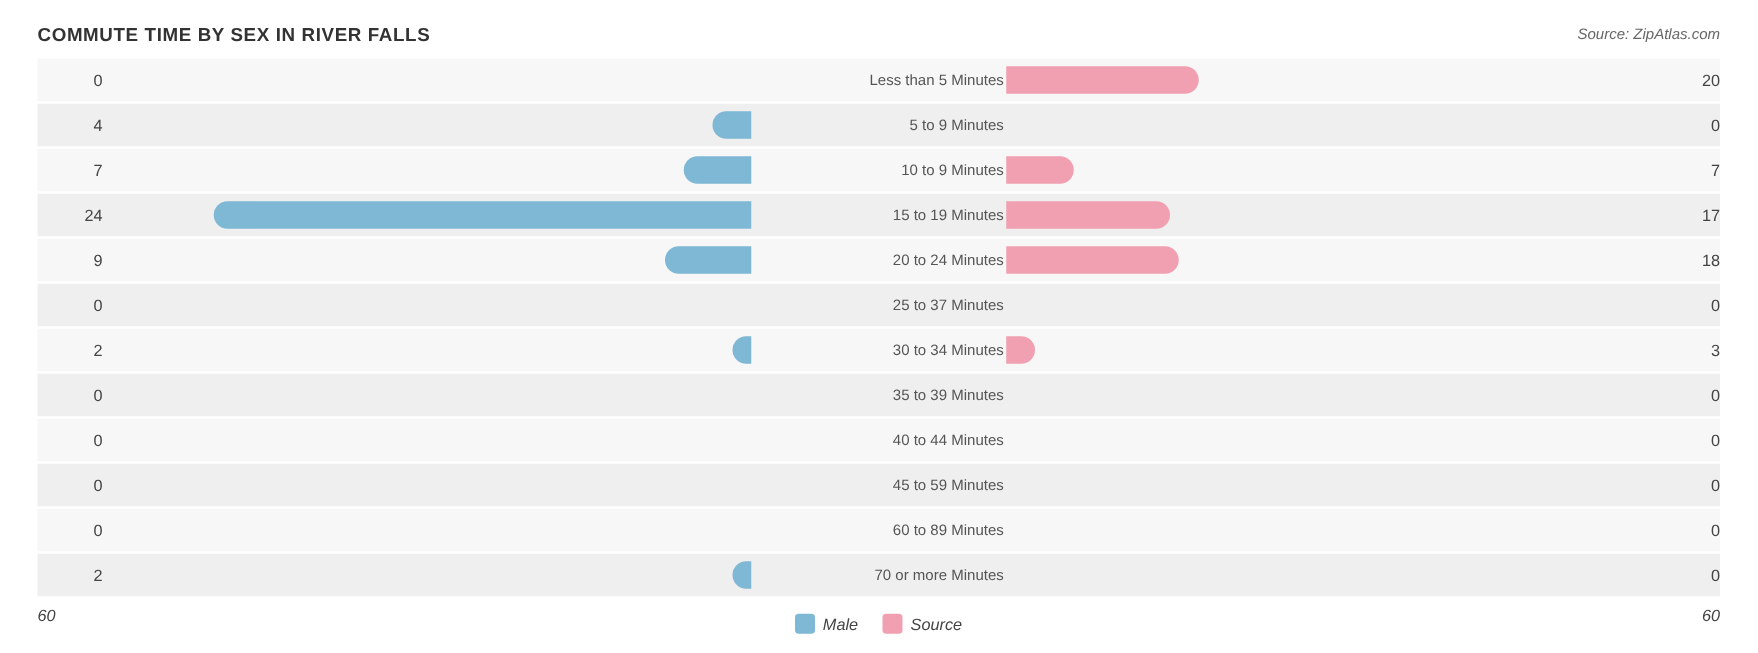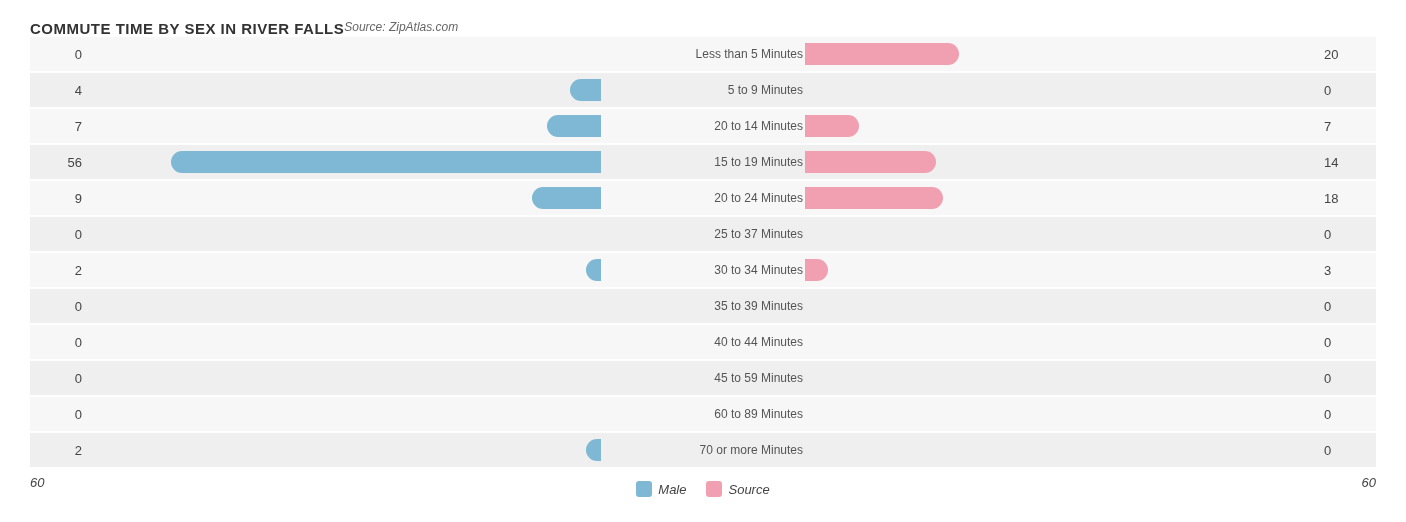--- a/index.html
+++ b/index.html
@@ -5,21 +5,23 @@
     * { box-sizing: border-box; margin: 0; padding: 0; }
     body {
       font-family: Arial, sans-serif;
       background: #fff;
       width: 1406px;
       min-height: 522px;
       padding: 20px 30px 30px 30px;
     }
     .header-row {
       display: flex;
+      justify-content: space-between;
       align-items: flex-start;
+      margin-bottom: 10px;
     }
     .chart-title {
       font-size: 15px;
       font-weight: bold;
       color: #333;
       text-transform: uppercase;
       letter-spacing: 0.5px;
     }
     .source-text {
       font-size: 12px;
@@ -90,21 +92,21 @@
       width: 200px;
       text-align: right;
       font-size: 12px;
       color: #555;
       flex-shrink: 0;
       z-index: 2;
       white-space: nowrap;
     }
     .right-value {
       width: 60px;
-      text-align: left;
+      text-align: right;
       padding-left: 8px;
       font-size: 13px;
       color: #444;
       flex-shrink: 0;
     }
     .axis-row {
       display: flex;
       justify-content: space-between;
       padding: 4px 0;
       margin-top: 4px;
@@ -175,39 +177,39 @@
         </div>
       </div>
       <div class="right-value">0</div>
     </div>
       <div class="bar-row">
       <div class="left-value">7</div>
       <div class="bars-center">
         <div class="left-bar-container">
           <div class="bar-male" style="width:53.75px;"></div>
         </div>
-        <div class="label-center">20 to 14 Minutes</div>
+        <div class="label-center">10 to 9 Minutes</div>
         <div class="right-bar-container">
           <div class="bar-female" style="width:53.75px;"></div>
         </div>
       </div>
       <div class="right-value">7</div>
     </div>
       <div class="bar-row">
-      <div class="left-value">56</div>
+      <div class="left-value">24</div>
       <div class="bars-center">
         <div class="left-bar-container">
           <div class="bar-male" style="width:430px;"></div>
         </div>
         <div class="label-center">15 to 19 Minutes</div>
         <div class="right-bar-container">
           <div class="bar-female" style="width:130.53571428571428px;"></div>
         </div>
       </div>
-      <div class="right-value">14</div>
+      <div class="right-value">17</div>
     </div>
       <div class="bar-row">
       <div class="left-value">9</div>
       <div class="bars-center">
         <div class="left-bar-container">
           <div class="bar-male" style="width:69.10714285714286px;"></div>
         </div>
         <div class="label-center">20 to 24 Minutes</div>
         <div class="right-bar-container">
           <div class="bar-female" style="width:138.21428571428572px;"></div>

